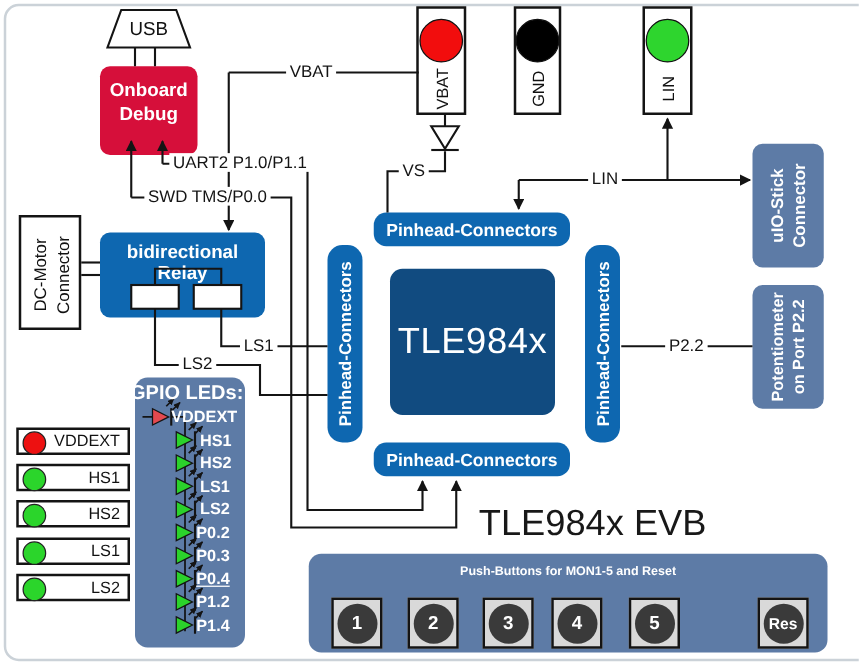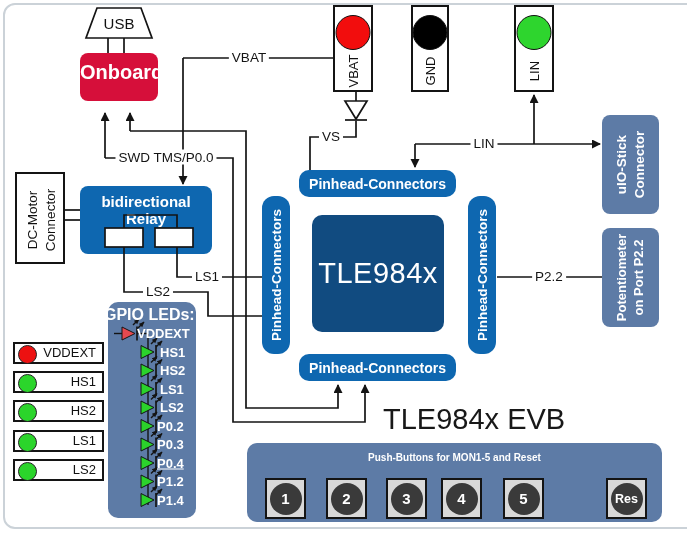--- a/index.html
+++ b/index.html
@@ -145,23 +145,24 @@
       <polygon points="141,493.5 141,506.5 154,500" stroke-width="1" style="fill: rgb(43, 210, 43);"></polygon>
       <path d="M156,493 V507" stroke-width="1.7"></path>
       <path d="M151,492 L157,486" marker-end="url(#mk)"></path>
         <path d="M156,495 L162,489" marker-end="url(#mk)"></path>
     </g>
   </svg>
 
   <span style="position:absolute;left:99px;top:15px;width:40px;text-align:center;
                font-size:15px;color:#111;z-index:6;">USB</span>
 
-  <div class="box red r8" style="left:80px;top:53px;width:78px;height:48px;
-       font-size:20px;line-height:19px;padding-top:10px;text-align:center;">
+  <div class="box red r8" style="left:80px;top:53px;width:78px;height:71px;
+       font-size:15px;line-height:19px;padding-top:10px;text-align:center;">
     <div>Onboard</div>
+    <div>Debug</div>
   </div>
 
   <div class="box whitebox" style="left:15px;top:172px;width:50px;height:92px;">
     <div class="vt" style="left:-21px;top:21px;width:92px;height:50px;
          font-size:13.5px;color:#111;line-height:1.3;">
       <div>DC-Motor</div>
       <div>Connector</div>
     </div>
   </div>
 
@@ -276,19 +277,20 @@
     <span class="pc">4</span>
   </div>
   <div class="pbtn" style="left:503px;top:478px;">
     <span class="pc">5</span>
   </div>
   <div class="pbtn" style="left:606px;top:478px;">
     <span class="pc small">Res</span>
   </div>
 
   <span class="wlabel" style="left:249px;top:57px;">VBAT</span>
+  <span class="wlabel" style="left:192px;top:130px;">UART2 P1.0/P1.1</span>
   <span class="wlabel" style="left:166px;top:157px;">SWD TMS/P0.0</span>
   <span class="wlabel" style="left:331px;top:136px;">VS</span>
   <span class="wlabel" style="left:484px;top:143px;">LIN</span>
   <span class="wlabel" style="left:207px;top:276px;">LS1</span>
   <span class="wlabel" style="left:158px;top:291px;">LS2</span>
   <span class="wlabel" style="left:549px;top:276px;">P2.2</span>
 </div>
 
 </body></html>

